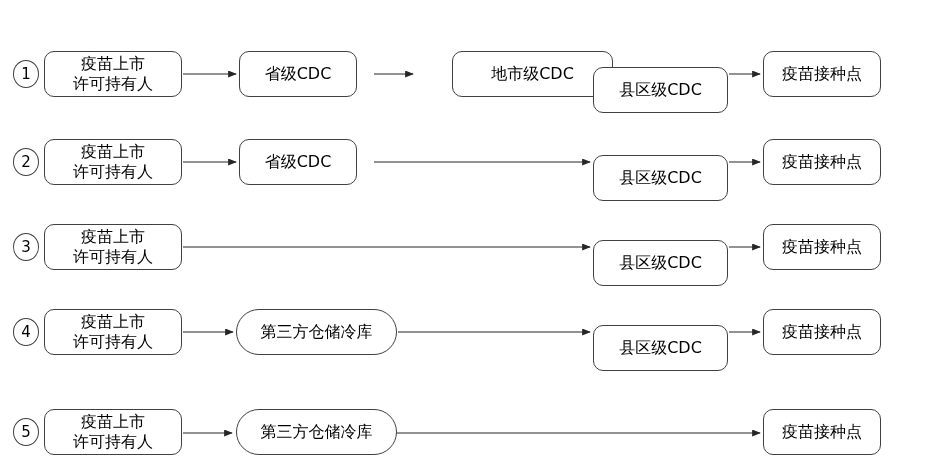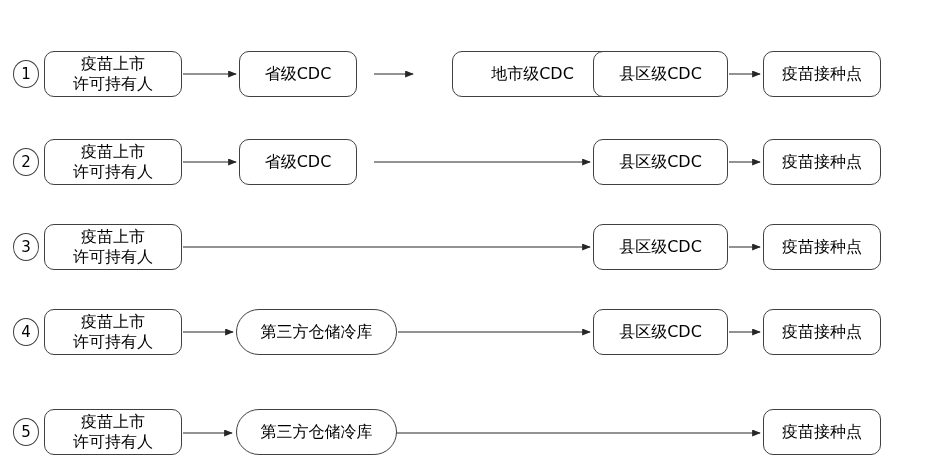--- a/index.html
+++ b/index.html
@@ -44,21 +44,21 @@
     font-size: 15px;
     background: #ffffff;
     z-index: 2;
   }
 
   
   .col-src { left: 44px;  width: 138px; text-align: right; }
   .col-p2  { left: 239px; width: 118px; }
   .col-wh  { left: 236px; width: 161px; border-radius: 23px; }
   .col-p3  { left: 404px; width: 161px; margin-left: 48px; }
-  .col-p4  { left: 593px; width: 135px; }
+  .col-p4  { left: 593px; width: 135px; margin-top: 16px; }
   .col-p5  { left: 763px; width: 118px; }
 
   
   .r1 { top: 51px; }  .b1 { top: 60px; }
   .r2 { top: 139px; } .b2 { top: 148px; }
   .r3 { top: 224px; } .b3 { top: 233px; }
   .r4 { top: 309px; } .b4 { top: 318px; }
   .r5 { top: 409px; } .b5 { top: 418px; }
 
   #arrows {

